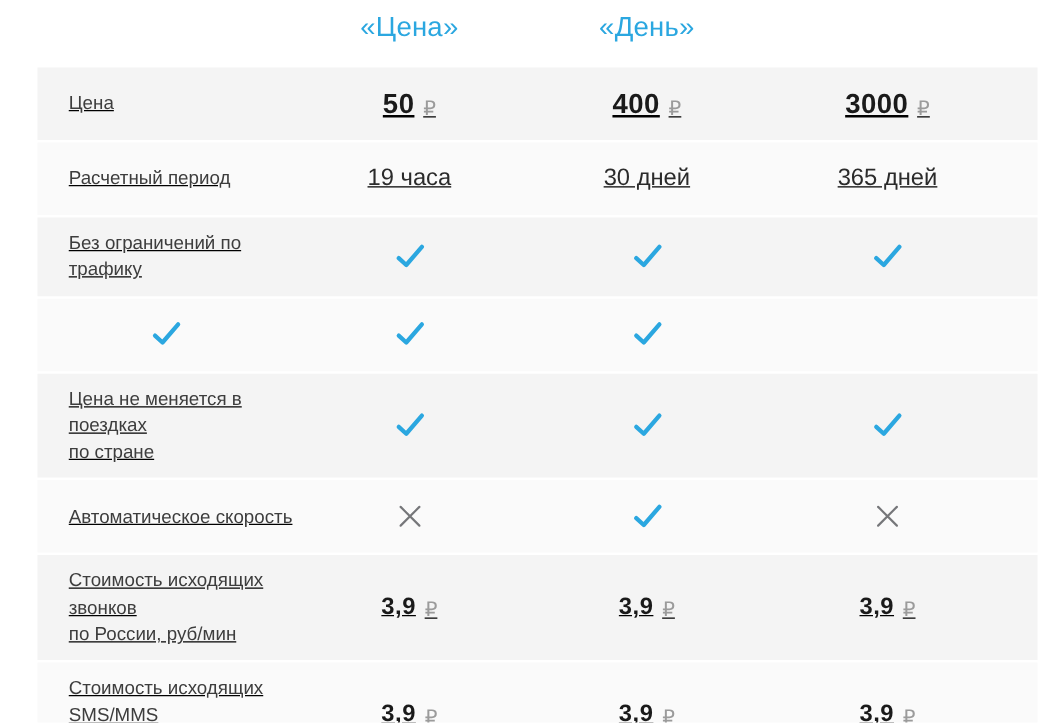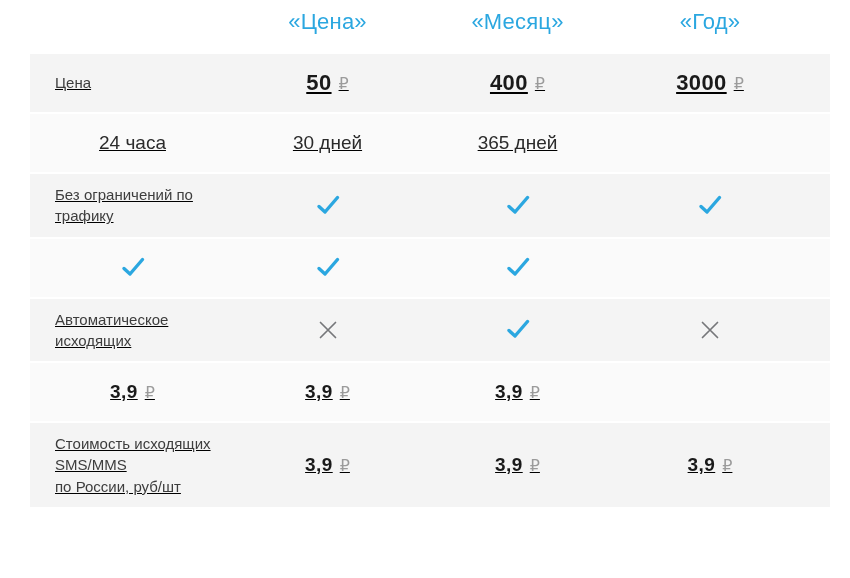--- a/index.html
+++ b/index.html
@@ -48,21 +48,21 @@
   .label-cell{
     padding-left:25px;
     font-size:15px;
     line-height:1.42;
     color:var(--label);
     white-space:pre-line;
   }
   .value-cell{
     display:flex;
     justify-content:center;
-    align-items:center;
+    align-items:flex-end;
   }
   .value-cell.icon-cell{align-items:center;}
   .amount{
     font-weight:700;
     color:var(--price);
     letter-spacing:0.4px;
   }
   .amount-lg{font-size:22px;}
   .amount-sm{font-size:19px;}
   .rub{
@@ -78,42 +78,42 @@
   .icon{display:inline-flex;}
   .icon svg{display:block;}
 </style>
 </head>
 <body>
 
 <div class="table">
   <div class="row header-row">
     <div class="header-spacer"></div>
     <div class="header-cell">«Цена»</div>
-    <div class="header-cell">«Месяц»</div>
-    <div class="header-cell">«Год»</div>
+    <div class="header-cell">«День»</div>
   </div>
   <div>
       <div class="row body-row">
         <div class="cell label-cell">Цена</div>
         <div class="cell value-cell">
           <span class="amount amount-lg">50</span>
           <span class="rub">₽</span>
         </div>
         <div class="cell value-cell">
           <span class="amount amount-lg">400</span>
           <span class="rub">₽</span>
         </div>
         <div class="cell value-cell">
           <span class="amount amount-lg">3000</span>
           <span class="rub">₽</span>
         </div>
       </div>
       <div class="row body-row">
-        <div class="cell value-cell">
-          <span class="text-value">24 часа</span>
+        <div class="cell label-cell">Расчетный период</div>
+        <div class="cell value-cell">
+          <span class="text-value">19 часа</span>
         </div>
         <div class="cell value-cell">
           <span class="text-value">30 дней</span>
         </div>
         <div class="cell value-cell">
           <span class="text-value">365 дней</span>
         </div>
       </div>
       <div class="row body-row">
         <div class="cell label-cell">Без ограничений по трафику</div>
@@ -156,21 +156,46 @@
         </div>
         <div class="cell value-cell icon-cell">
           <span class="icon">
             <svg width="26" height="25" viewBox="0 0 26 25">
               <path d="M4 13.5 L10 19 L22.5 4.5" fill="none" stroke="#2ba7e0" stroke-width="3.4" stroke-linecap="round" stroke-linejoin="round"></path>
             </svg>
           </span>
         </div>
       </div>
       <div class="row body-row">
-        <div class="cell label-cell">Автоматическое исходящих</div>
+        <div class="cell label-cell">Цена не меняется в поездках
+по стране</div>
+        <div class="cell value-cell icon-cell">
+          <span class="icon">
+            <svg width="26" height="25" viewBox="0 0 26 25">
+              <path d="M4 13.5 L10 19 L22.5 4.5" fill="none" stroke="#2ba7e0" stroke-width="3.4" stroke-linecap="round" stroke-linejoin="round"></path>
+            </svg>
+          </span>
+        </div>
+        <div class="cell value-cell icon-cell">
+          <span class="icon">
+            <svg width="26" height="25" viewBox="0 0 26 25">
+              <path d="M4 13.5 L10 19 L22.5 4.5" fill="none" stroke="#2ba7e0" stroke-width="3.4" stroke-linecap="round" stroke-linejoin="round"></path>
+            </svg>
+          </span>
+        </div>
+        <div class="cell value-cell icon-cell">
+          <span class="icon">
+            <svg width="26" height="25" viewBox="0 0 26 25">
+              <path d="M4 13.5 L10 19 L22.5 4.5" fill="none" stroke="#2ba7e0" stroke-width="3.4" stroke-linecap="round" stroke-linejoin="round"></path>
+            </svg>
+          </span>
+        </div>
+      </div>
+      <div class="row body-row">
+        <div class="cell label-cell">Автоматическое скорость</div>
         <div class="cell value-cell icon-cell">
           <span class="icon">
             <svg width="22" height="22" viewBox="0 0 22 22">
               <path d="M3.5 3.5 L18.5 18.5 M18.5 3.5 L3.5 18.5" fill="none" stroke="#76777a" stroke-width="1.7" stroke-linecap="round"></path>
             </svg>
           </span>
         </div>
         <div class="cell value-cell icon-cell">
           <span class="icon">
             <svg width="26" height="25" viewBox="0 0 26 25">
@@ -180,20 +205,22 @@
         </div>
         <div class="cell value-cell icon-cell">
           <span class="icon">
             <svg width="22" height="22" viewBox="0 0 22 22">
               <path d="M3.5 3.5 L18.5 18.5 M18.5 3.5 L3.5 18.5" fill="none" stroke="#76777a" stroke-width="1.7" stroke-linecap="round"></path>
             </svg>
           </span>
         </div>
       </div>
       <div class="row body-row">
+        <div class="cell label-cell">Стоимость исходящих звонков
+по России, руб/мин</div>
         <div class="cell value-cell">
           <span class="amount amount-sm">3,9</span>
           <span class="rub">₽</span>
         </div>
         <div class="cell value-cell">
           <span class="amount amount-sm">3,9</span>
           <span class="rub">₽</span>
         </div>
         <div class="cell value-cell">
           <span class="amount amount-sm">3,9</span>

